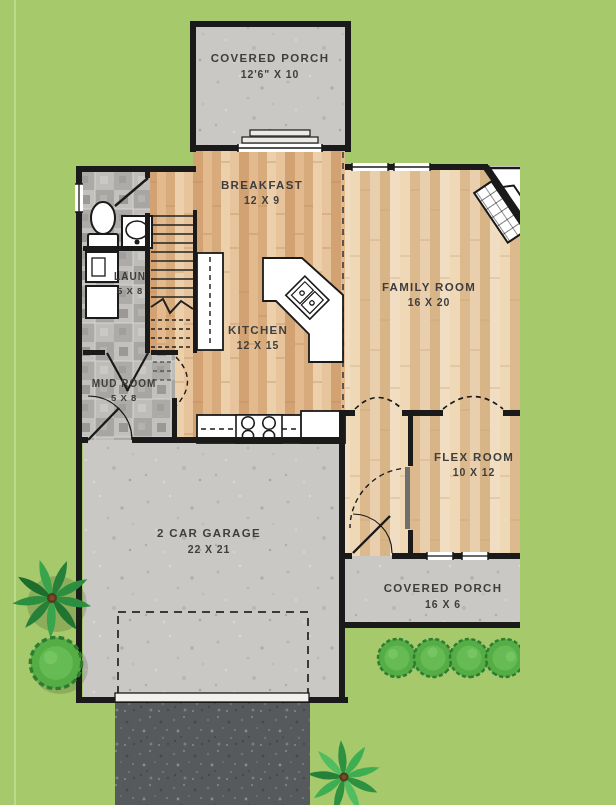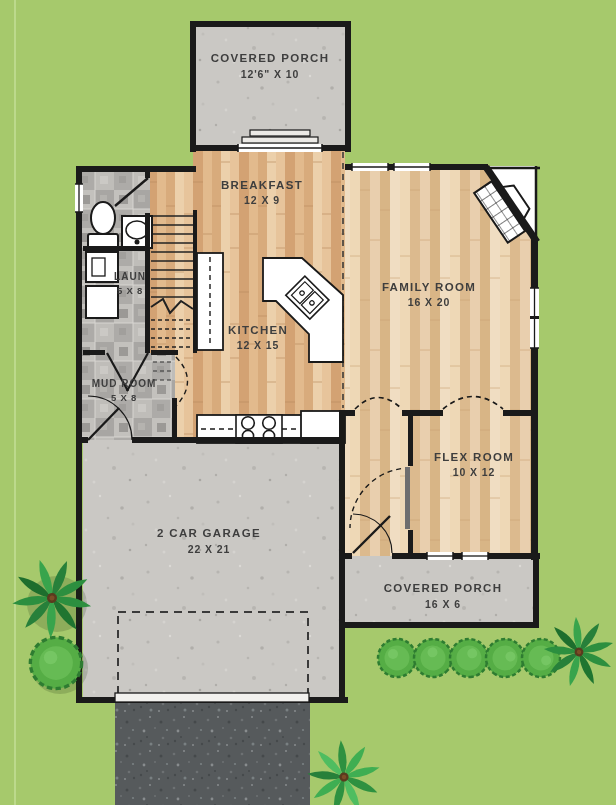--- a/index.html
+++ b/index.html
@@ -1,16 +1,16 @@
 <!DOCTYPE html>
 <html><head>
 <meta charset="utf-8">
 <style>
   html,body{margin:0;padding:0;background:#a6c96c;}
-  .stage{position:relative;width:616px;height:805px;overflow:hidden;}
+  .stage{position:relative;width:520px;height:805px;overflow:hidden;}
   svg{display:block;}
   .lbl{font-family:"Liberation Sans",sans-serif;font-weight:700;font-size:11.5px;fill:#3e3e3e;letter-spacing:1.3px;}
   .dims{font-family:"Liberation Sans",sans-serif;font-weight:700;font-size:10.5px;fill:#3e3e3e;letter-spacing:.9px;}
   .lbl-sm{font-family:"Liberation Sans",sans-serif;font-weight:700;font-size:10px;fill:#3e3e3e;letter-spacing:1px;}
   .dims-sm{font-family:"Liberation Sans",sans-serif;font-weight:700;font-size:9.5px;fill:#3e3e3e;letter-spacing:.8px;}
   text{text-anchor:middle;}
 </style>
 </head>
 <body>
 

